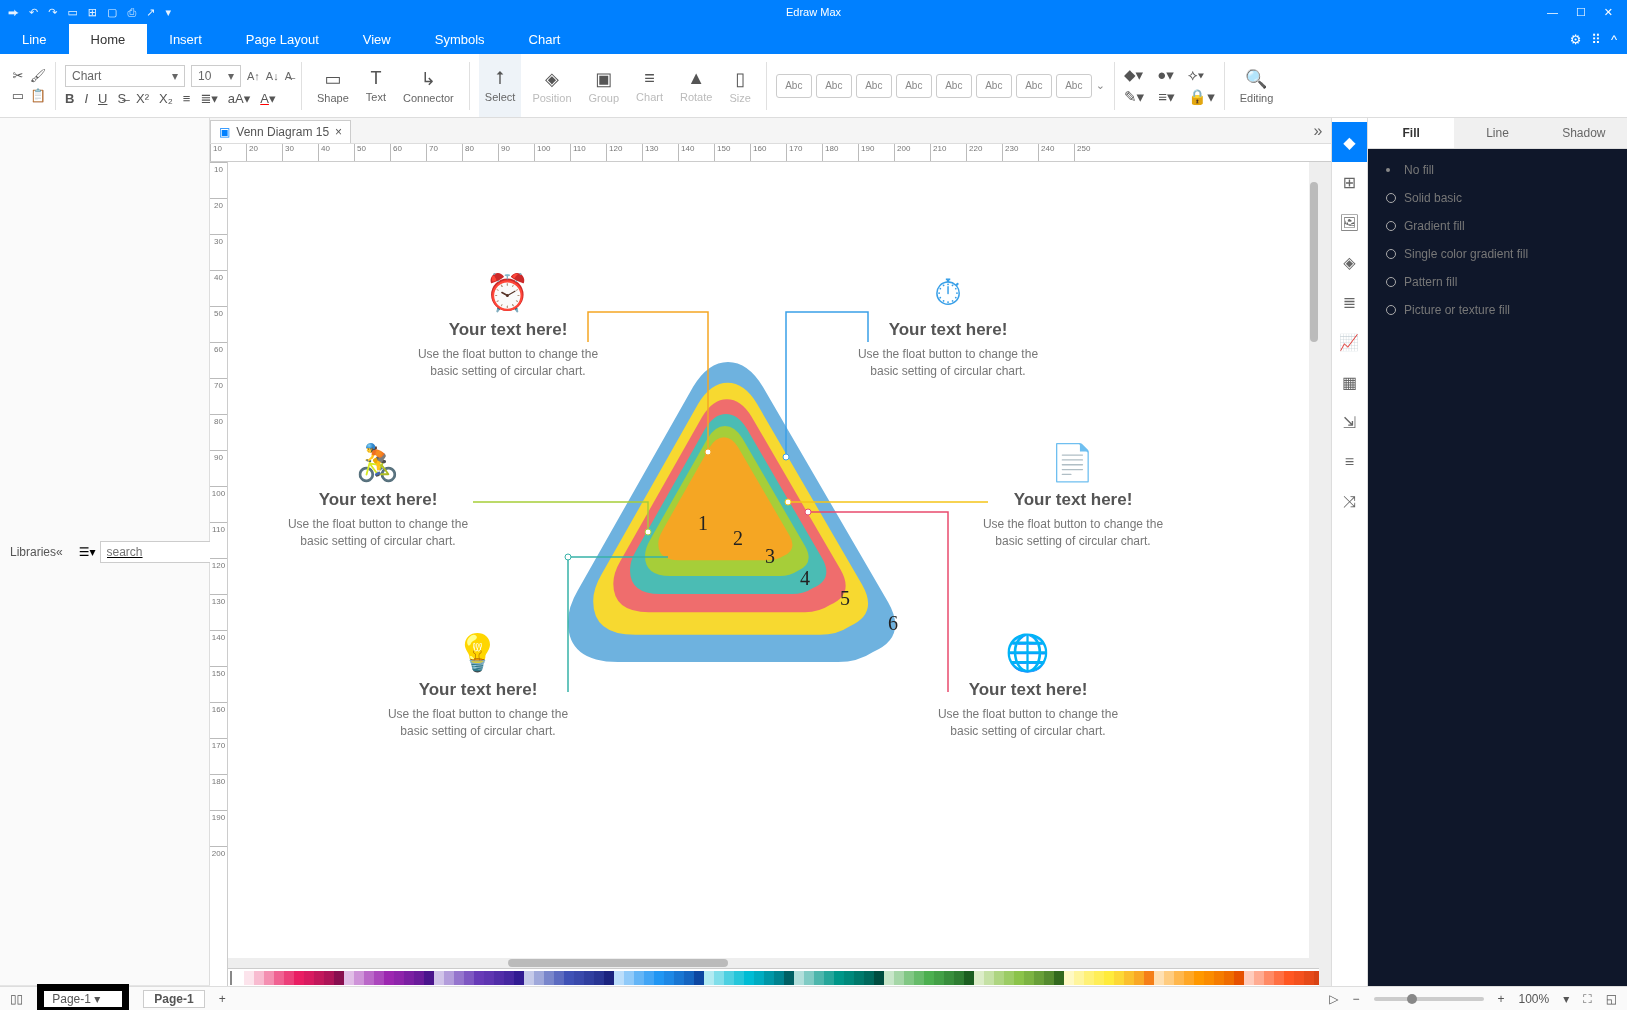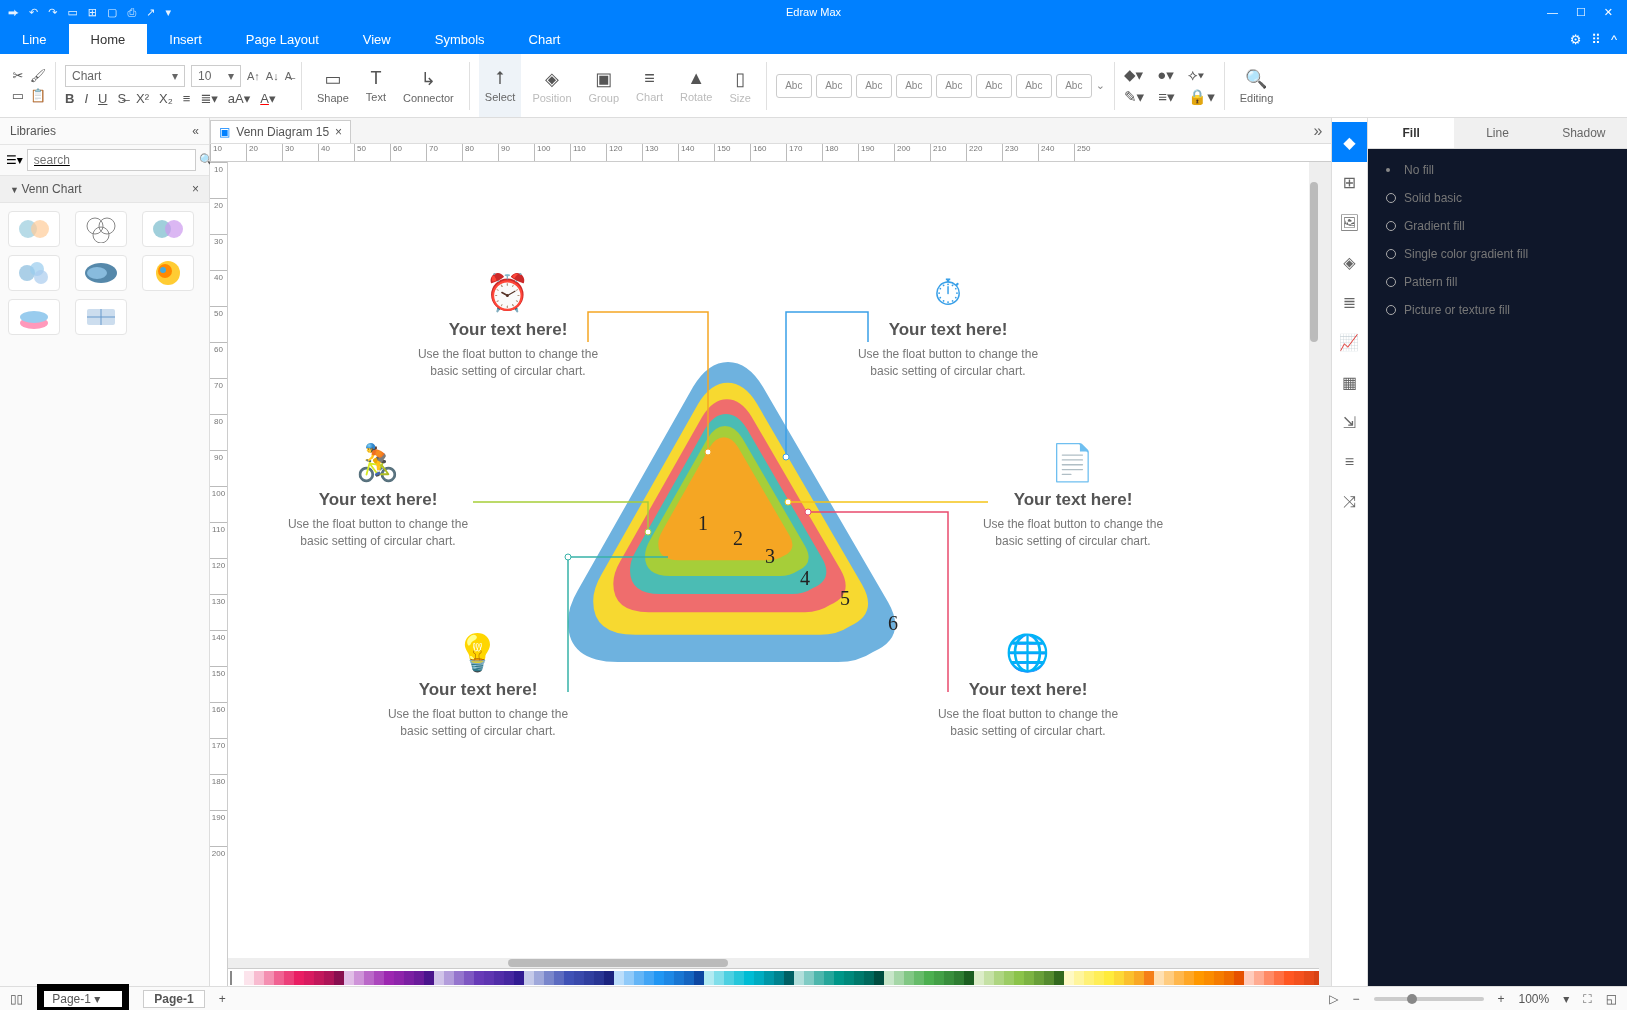--- a/index.html
+++ b/index.html
@@ -30,21 +30,21 @@
 .font-combo { border: 1px solid #ccc; height: 22px; font-size: 12px; padding: 0 6px; min-width: 120px; display: flex; align-items: center; justify-content: space-between; background: #fff; }
 .font-combo.small { min-width: 50px; }
 .mini-row { display: flex; gap: 6px; align-items: center; }
 .theme-btn { width: 36px; height: 24px; border: 1px solid #ccc; border-radius: 3px; display: flex; align-items: center; justify-content: center; font-size: 10px; color: #888; cursor: pointer; }
 .dim { color: #bbb; }
 
 
 .main { display: flex; height: calc(100% - 24px - 30px - 64px - 24px); }
 
 
-.sidebar { width: 210px; background: #fafafa; border-right: 1px solid #ddd; display: flex; flex-direction: column; font-size: 12px; }
+.sidebar { width: 210px; background: #fafafa; border-right: 1px solid #ddd; display: flex; font-size: 12px; }
 .sidebar .hdr { display: flex; align-items: center; justify-content: space-between; padding: 6px 10px; color: #555; border-bottom: 1px solid #e5e5e5; }
 .sidebar .searchrow { display: flex; align-items: center; padding: 4px 6px; gap: 4px; border-bottom: 1px solid #e5e5e5; }
 .sidebar .searchrow input { flex: 1; border: 1px solid #ccc; height: 22px; padding: 0 6px; font-size: 12px; text-decoration: underline; }
 .sidebar .cat { display: flex; align-items: center; justify-content: space-between; padding: 6px 10px; background: #f0f0f0; color: #555; border-bottom: 1px solid #e5e5e5; }
 .sidebar .shapes { padding: 8px; display: grid; grid-template-columns: repeat(3, 1fr); gap: 8px; }
 .sidebar .shapes .shp { width: 52px; height: 36px; background: #fff; border: 1px solid #e5e5e5; border-radius: 4px; cursor: pointer; display: flex; align-items: center; justify-content: center; }
 
 
 .canvas-wrap { flex: 1; display: flex; flex-direction: column; background: #eee; position: relative; }
 .tabrow { height: 26px; background: #f5f5f5; border-bottom: 1px solid #ddd; display: flex; align-items: stretch; }

